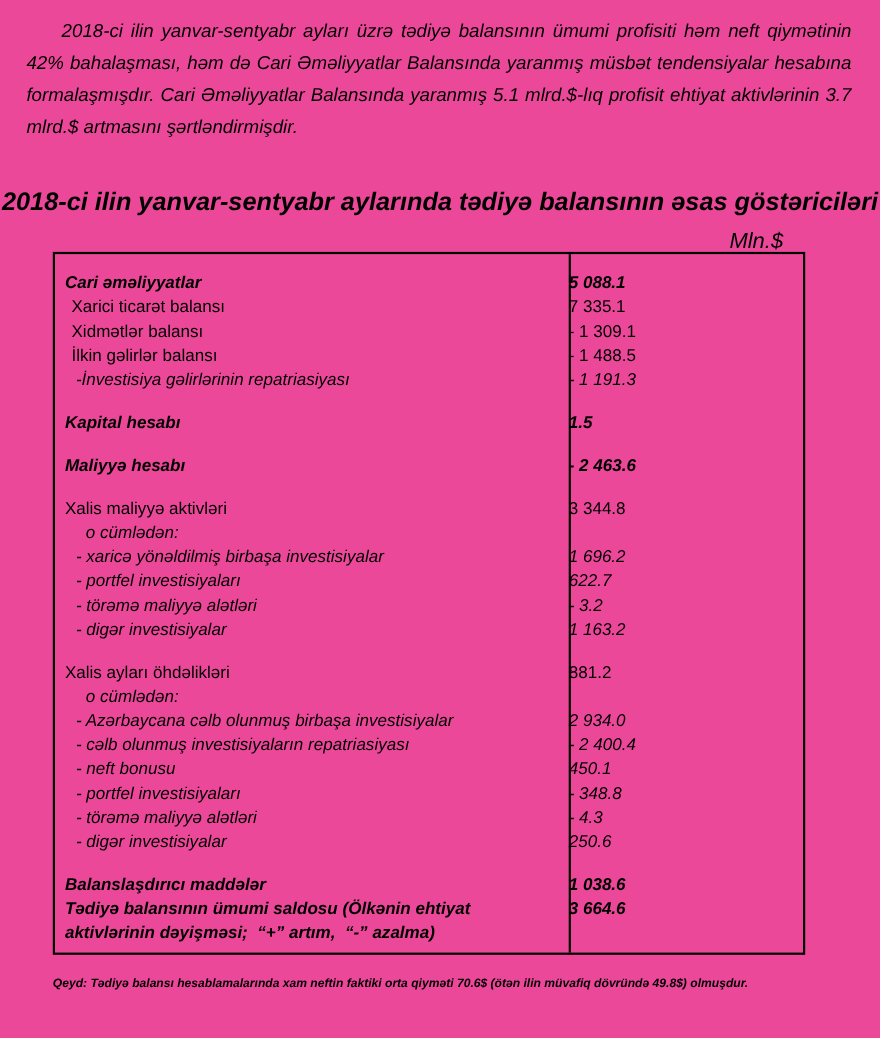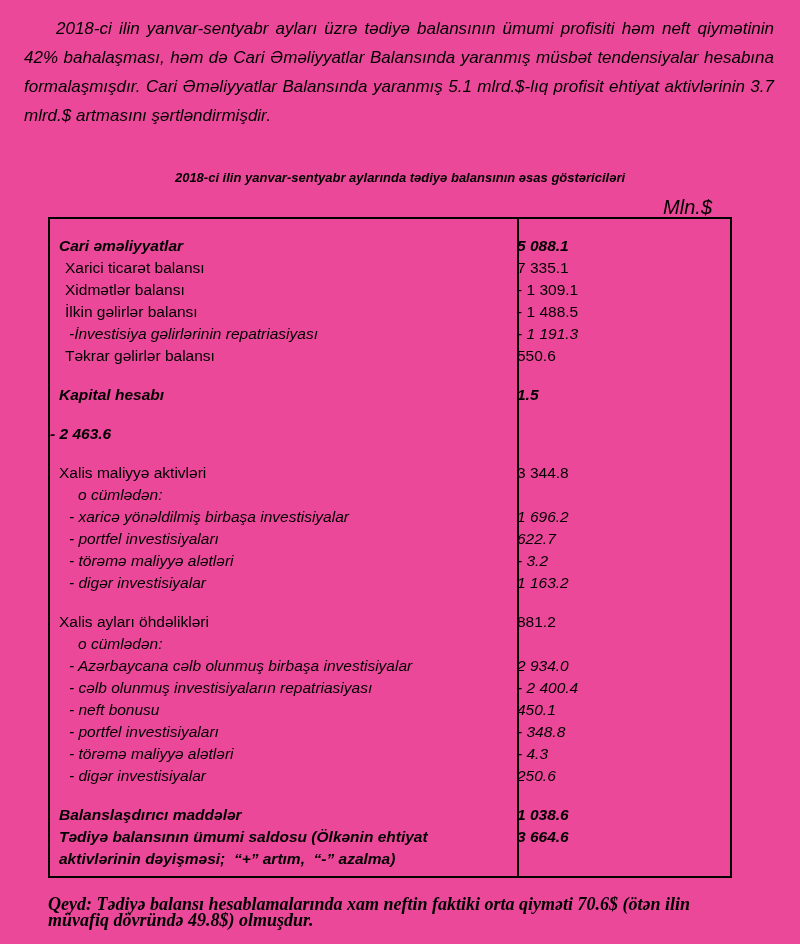--- a/index.html
+++ b/index.html
@@ -20,21 +20,21 @@
     margin: 14px 26px 0 24px;
     font-size: 17px;
     line-height: 29px;
     font-style: italic;
     text-align: justify;
     text-indent: 32px;
   }
   .table-title {
     margin-top: 40px;
     text-align: center;
-    font-size: 13px;
+    font-size: 23px;
     font-weight: bold;
     font-style: italic;
   }
   .unit-label {
     margin-top: 12px;
     margin-right: 88px;
     text-align: right;
     font-size: 20px;
     font-style: italic;
     line-height: 20px;
@@ -76,25 +76,24 @@
   .st-bold  { font-weight: bold; font-style: italic; }
   .st-plain { font-weight: normal; font-style: normal; }
   .st-italic{ font-weight: normal; font-style: italic; }
   .ind-0 .row-label { padding-left: 9px; }
   .ind-1 .row-label { padding-left: 15px; }
   .ind-2 .row-label { padding-left: 19px; }
   .ind-3 .row-label { padding-left: 28px; }
   .footnote {
     margin: 18px 20px 0 48px;
     width: 700px;
-    font-size: 18px;
+    font-size: 11px;
     line-height: 16px;
     font-weight: bold;
     font-style: italic;
-    font-family: Liberation Serif, serif;
   }
 </style>
 </head>
 <body>
 
 <div class="page">
 
   <p class="intro">2018-ci ilin yanvar-sentyabr ayları üzrə tədiyə balansının ümumi profisiti həm neft qiymətinin 42% bahalaşması, həm də Cari Əməliyyatlar Balansında yaranmış müsbət tendensiyalar hesabına formalaşmışdır. Cari Əməliyyatlar Balansında yaranmış 5.1 mlrd.$-lıq profisit ehtiyat aktivlərinin 3.7 mlrd.$ artmasını şərtləndirmişdir.</p>
 
   <div class="table-title">2018-ci ilin yanvar-sentyabr aylarında tədiyə balansının əsas göstəriciləri</div>
@@ -117,31 +116,28 @@
           <div class="row-value">- 1 309.1</div>
         </div>
         <div class="t-row st-plain ind-1">
           <div class="row-label">İlkin gəlirlər balansı</div>
           <div class="row-value">- 1 488.5</div>
         </div>
         <div class="t-row st-italic ind-2">
           <div class="row-label">-İnvestisiya gəlirlərinin repatriasiyası</div>
           <div class="row-value">- 1 191.3</div>
         </div>
-        <div class="t-row st-plain ind-1">
-          <div class="row-label">Təkrar gəlirlər balansı</div>
-          <div class="row-value">550.6</div>
-        </div>
         <div class="t-row spacer"></div>
         <div class="t-row st-bold ind-0">
           <div class="row-label">Kapital hesabı</div>
           <div class="row-value">1.5</div>
         </div>
         <div class="t-row spacer"></div>
         <div class="t-row st-bold ind-0">
+          <div class="row-label">Maliyyə hesabı</div>
           <div class="row-value">- 2 463.6</div>
         </div>
         <div class="t-row spacer"></div>
         <div class="t-row st-plain ind-0">
           <div class="row-label">Xalis maliyyə aktivləri</div>
           <div class="row-value">3 344.8</div>
         </div>
         <div class="t-row st-italic ind-3">
           <div class="row-label">o cümlədən:</div>
           <div class="row-value"></div>

